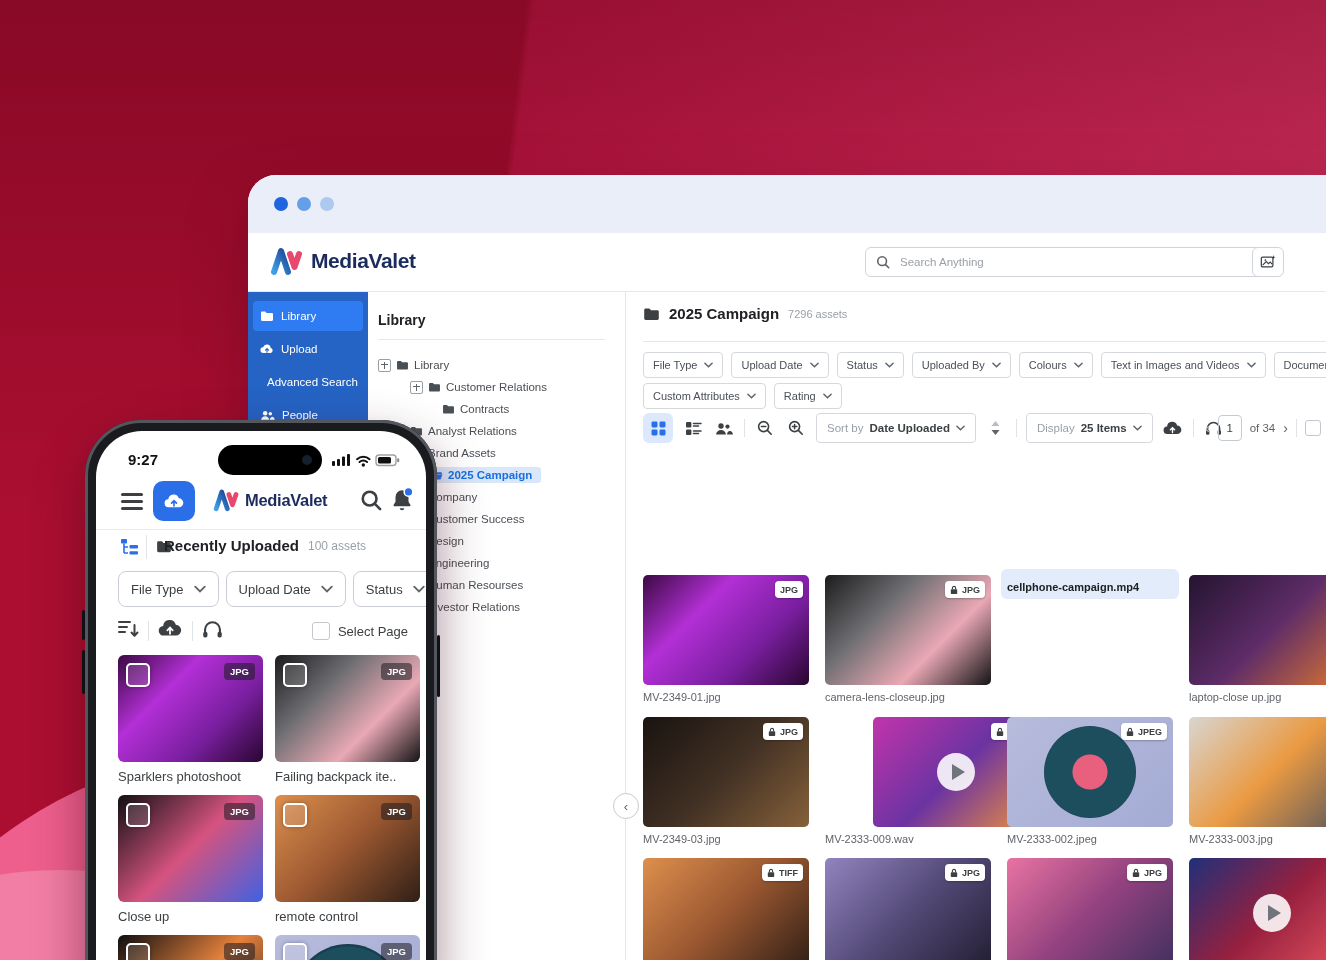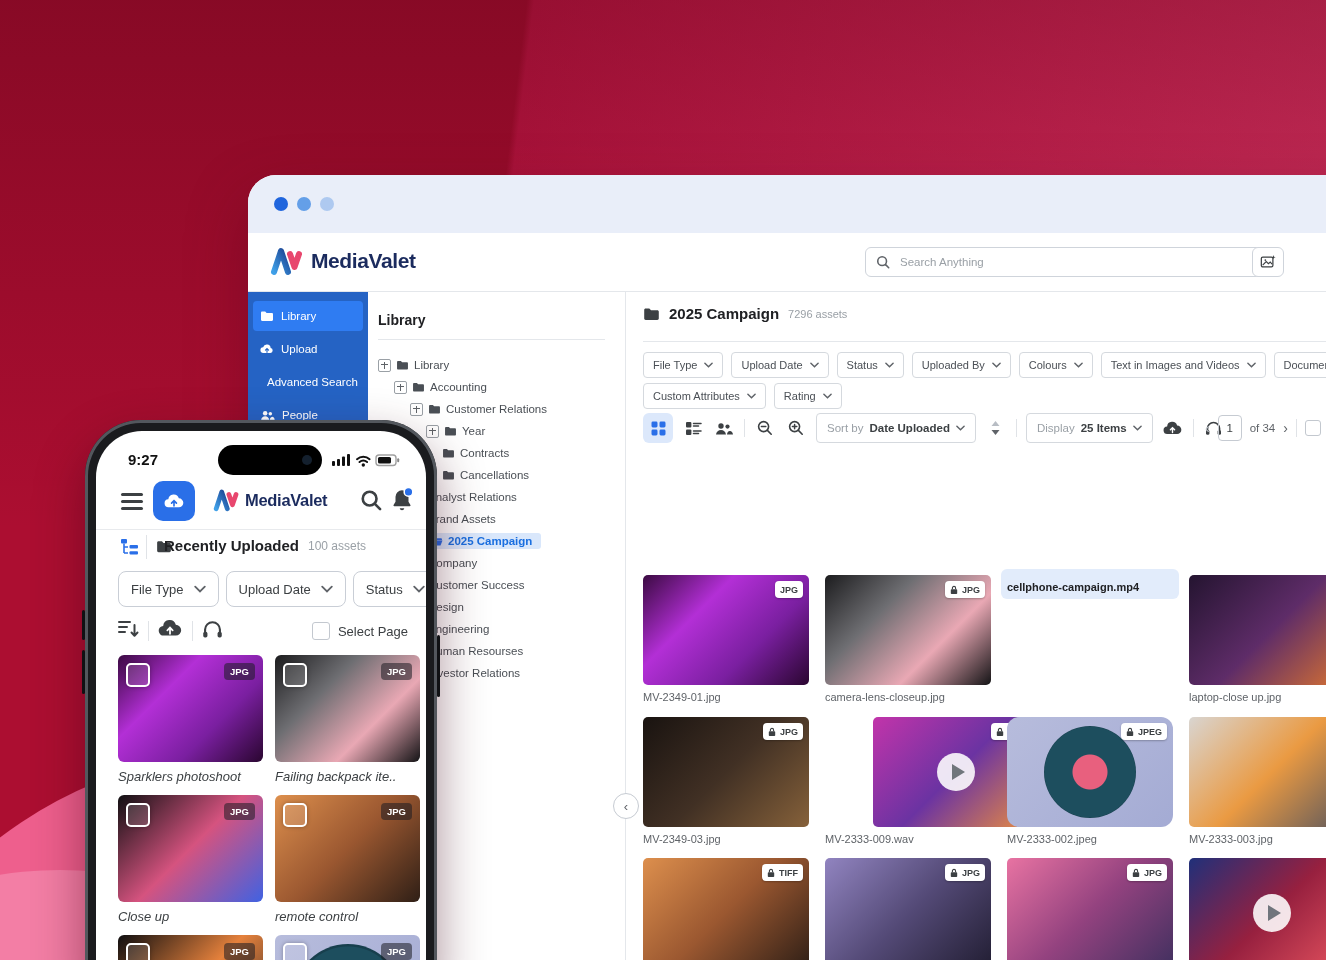--- a/index.html
+++ b/index.html
@@ -116,21 +116,21 @@
   .pact-ic{position:absolute;top:0;cursor:pointer;}
   .pact-sep{position:absolute;top:2px;width:1px;height:20px;background:#E0E3E7;}
   .pselect{position:absolute;right:0;top:3px;display:flex;align-items:center;gap:8px;font-size:13px;color:#3C4043;}
   .pselect .pg-check{width:16px;height:16px;}
   .ptile{position:absolute;width:145px;cursor:pointer;}
   .pthumb{width:145px;height:107px;border-radius:6px;position:relative;overflow:hidden;}
   .pcheck{position:absolute;left:8px;top:8px;width:20px;height:20px;border:2.4px solid #fff;border-radius:5px;
           background:rgba(255,255,255,.14);box-shadow:0 0 4px rgba(0,0,0,.3);}
   .pbadge{position:absolute;top:8px;right:8px;background:rgba(28,28,34,.55);border-radius:4px;height:17px;
           display:flex;align-items:center;padding:0 6px;font-size:9.5px;font-weight:700;color:#fff;}
-  .ptname{margin-top:7px;font-size:13px;color:#3C4043;white-space:nowrap;overflow:hidden;font-style:italic;}
+  .ptname{margin-top:7px;font-size:13px;color:#3C4043;white-space:nowrap;overflow:hidden;}
   .pdisc{position:absolute;left:50%;top:60%;width:110px;height:110px;margin:-55px 0 0 -55px;border-radius:50%;
         background:radial-gradient(circle,#E8607E 0 20px,#1D4E5E 21px 52px,#173F4D 53px);}
 </style>
 </head>
 <body>
 
 <div class="stage">
   <div class="bg-circle bgc1"></div>
   <div class="bg-circle bgc2"></div>
 
@@ -211,54 +211,33 @@
         <div class="tree-title">Library</div>
         <div class="tree-hr"></div>
         <div class="treelist">
           <div class="trow" style="padding-left:10px">
               <span class="exp"></span>
               <svg width="13" height="10" viewBox="0 0 14 11">
                 <path d="M1 2.2C1 1.5 1.5 1 2.2 1h3l1.4 1.5h5.2c.7 0 1.2.5 1.2 1.2v5.6c0 .7-.5 1.2-1.2 1.2H2.2C1.5 10.5 1 10 1 9.3z" fill="#4A4F55"></path>
               </svg>
               <span>Library</span>
             </div>
-          <div class="trow" style="padding-left:26px">
-              <span class="exp"></span>
-              <svg width="13" height="10" viewBox="0 0 14 11">
-                <path d="M1 2.2C1 1.5 1.5 1 2.2 1h3l1.4 1.5h5.2c.7 0 1.2.5 1.2 1.2v5.6c0 .7-.5 1.2-1.2 1.2H2.2C1.5 10.5 1 10 1 9.3z" fill="#4A4F55"></path>
-              </svg>
-              <span>Accounting</span>
-            </div>
           <div class="trow" style="padding-left:42px">
               <span class="exp"></span>
               <svg width="13" height="10" viewBox="0 0 14 11">
                 <path d="M1 2.2C1 1.5 1.5 1 2.2 1h3l1.4 1.5h5.2c.7 0 1.2.5 1.2 1.2v5.6c0 .7-.5 1.2-1.2 1.2H2.2C1.5 10.5 1 10 1 9.3z" fill="#4A4F55"></path>
               </svg>
               <span>Customer Relations</span>
             </div>
           <div class="trow" style="padding-left:58px">
-              <span class="exp"></span>
-              <svg width="13" height="10" viewBox="0 0 14 11">
-                <path d="M1 2.2C1 1.5 1.5 1 2.2 1h3l1.4 1.5h5.2c.7 0 1.2.5 1.2 1.2v5.6c0 .7-.5 1.2-1.2 1.2H2.2C1.5 10.5 1 10 1 9.3z" fill="#4A4F55"></path>
-              </svg>
-              <span>Year</span>
-            </div>
-          <div class="trow" style="padding-left:58px">
               <span class="noexp"></span>
               <svg width="13" height="10" viewBox="0 0 14 11">
                 <path d="M1 2.2C1 1.5 1.5 1 2.2 1h3l1.4 1.5h5.2c.7 0 1.2.5 1.2 1.2v5.6c0 .7-.5 1.2-1.2 1.2H2.2C1.5 10.5 1 10 1 9.3z" fill="#4A4F55"></path>
               </svg>
               <span>Contracts</span>
-            </div>
-          <div class="trow" style="padding-left:58px">
-              <span class="noexp"></span>
-              <svg width="13" height="10" viewBox="0 0 14 11">
-                <path d="M1 2.2C1 1.5 1.5 1 2.2 1h3l1.4 1.5h5.2c.7 0 1.2.5 1.2 1.2v5.6c0 .7-.5 1.2-1.2 1.2H2.2C1.5 10.5 1 10 1 9.3z" fill="#4A4F55"></path>
-              </svg>
-              <span>Cancellations</span>
             </div>
           <div class="trow" style="padding-left:26px">
               <span class="noexp"></span>
               <svg width="13" height="10" viewBox="0 0 14 11">
                 <path d="M1 2.2C1 1.5 1.5 1 2.2 1h3l1.4 1.5h5.2c.7 0 1.2.5 1.2 1.2v5.6c0 .7-.5 1.2-1.2 1.2H2.2C1.5 10.5 1 10 1 9.3z" fill="#4A4F55"></path>
               </svg>
               <span>Analyst Relations</span>
             </div>
           <div class="trow" style="padding-left:26px">
               <span class="noexp"></span>
@@ -525,21 +504,21 @@
                     <rect x="1" y="5" width="8" height="6" rx="1" fill="#3C4043"></rect>
                     <path d="M3 5V3.5a2 2 0 0 1 4 0V5" fill="none" stroke="#3C4043" stroke-width="1.4"></path>
                   </svg>
                   <span>WAV</span>
                 </span>
               <span class="play"></span>
             </div>
             <div class="tname">MV-2333-009.wav</div>
           </div>
           <div class="tile" style="left:759px;top:425px">
-            <div class="thumb" style="background: linear-gradient(135deg, rgb(183, 188, 220), rgb(164, 171, 212)); border-radius: 12px;">
+            <div class="thumb" style="background: linear-gradient(135deg, rgb(183, 188, 220), rgb(164, 171, 212));">
               <span class="disc"></span>
               <span class="badge">
                   <svg width="8" height="10" viewBox="0 0 10 12">
                     <rect x="1" y="5" width="8" height="6" rx="1" fill="#3C4043"></rect>
                     <path d="M3 5V3.5a2 2 0 0 1 4 0V5" fill="none" stroke="#3C4043" stroke-width="1.4"></path>
                   </svg>
                   <span>JPEG</span>
                 </span>
             </div>
             <div class="tname">MV-2333-002.jpeg</div>

